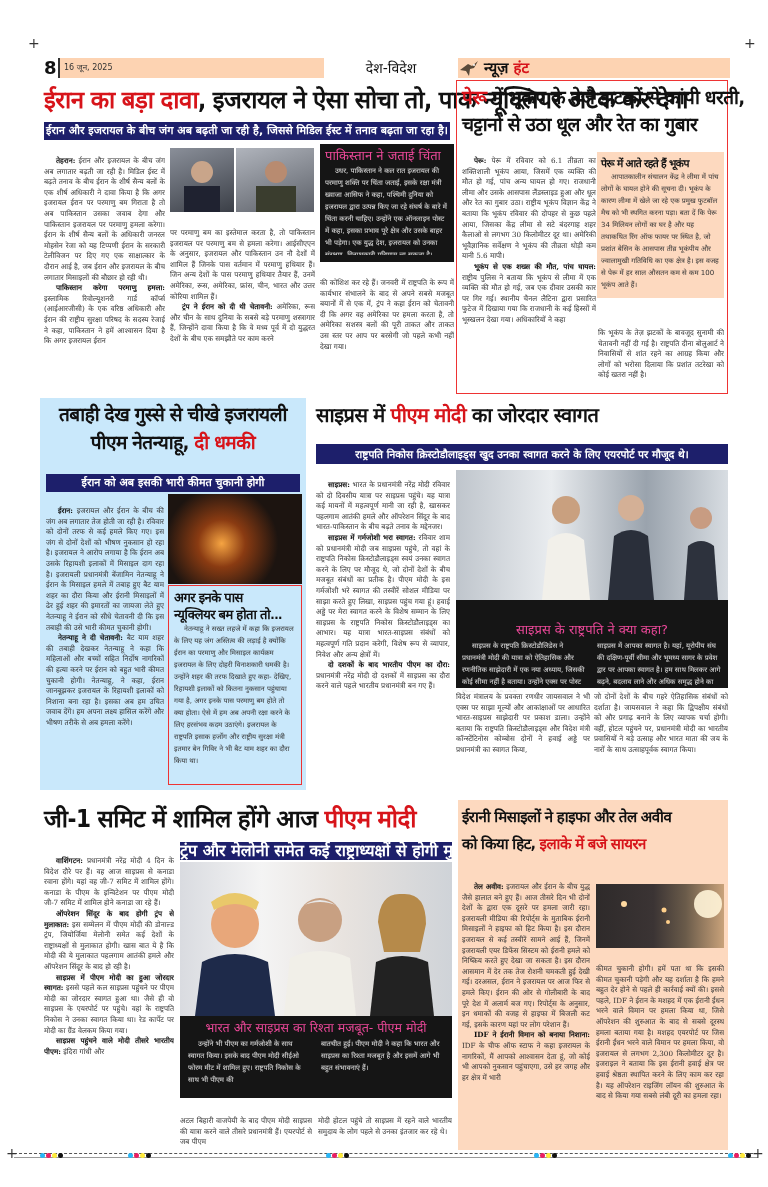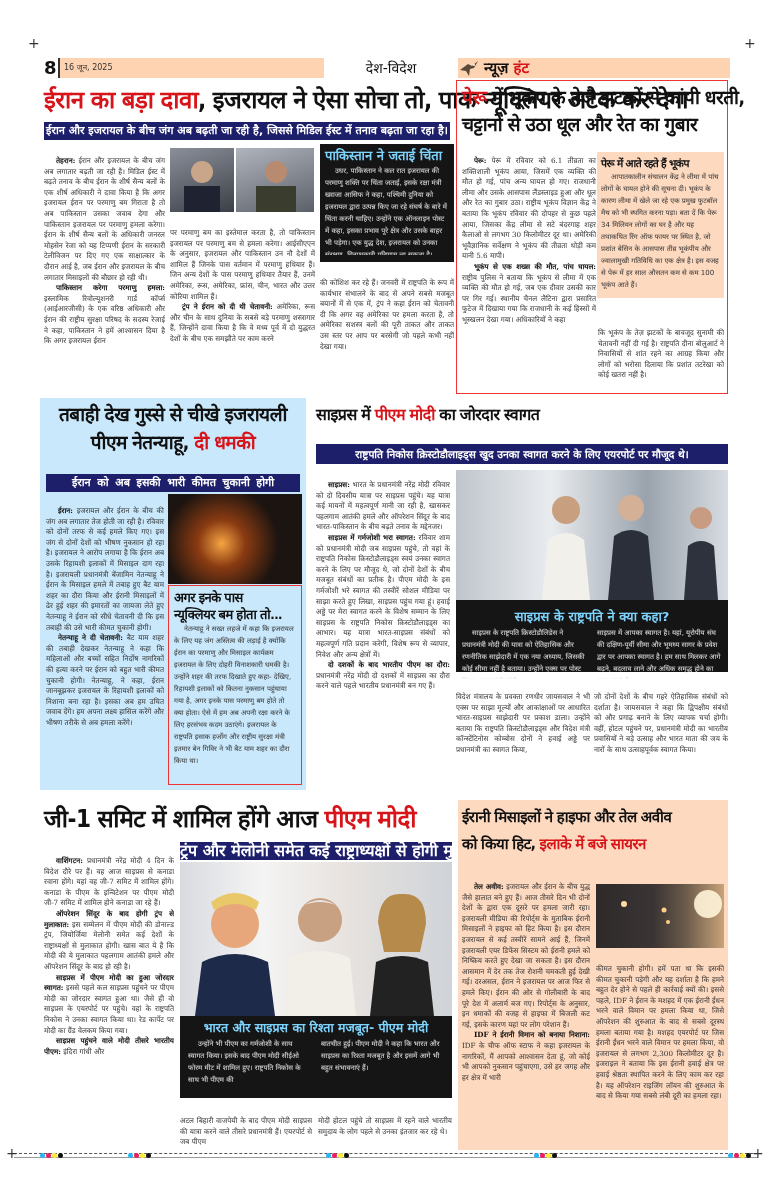--- a/index.html
+++ b/index.html
@@ -22,21 +22,21 @@
   .hl { font-family: "DejaVu Sans Condensed", "DejaVu Sans", sans-serif; font-weight: bold; color: #111; letter-spacing: -0.5px; white-space: nowrap; }
   .hl .red { color: #d7141a; }
   .navy-bar { background: #1d1f6b; color: #fff; font-weight: bold; text-align: center; white-space: nowrap; overflow: hidden; }
   .body-text { font-family: "DejaVu Serif", serif; font-size: 7.2px; line-height: 10.6px; color: #333; text-align: justify; overflow: hidden; margin-top: 12px; }
   .body-text b { color: #111; }
   .body-text p { text-indent: 12px; }
   .sans-text { font-family: "DejaVu Sans", sans-serif; font-size: 7px; line-height: 12px; color: #333; overflow: hidden; }
 
   .photo { background: linear-gradient(135deg, #6b6f78, #2c2f36); overflow: hidden; }
   .black-box { background: #151515; color: #e8e8e8; }
-  .yellow-hd { color: #7dd3fc; font-weight: bold; white-space: nowrap; }
+  .yellow-hd { color: #ec4899; font-weight: normal; white-space: nowrap; }
 
   .peach { background: #fdd9bf; }
   .lightblue { background: #c9e8fb; }
   .redborder { border: 1.5px solid #e33; }
 
   
   .reg-line { left: 14px; top: 1153px; width: 744px; border-top: 1px dashed #555; }
   .reg-line2 { left: 14px; top: 1157px; width: 744px; border-top: 1px solid #999; }
   .reg-dots { position: absolute; top: 1153px; display: flex; gap: 1px; }
   .reg-dots span { width: 5px; height: 5px; border-radius: 50%; display: block; }
@@ -114,38 +114,38 @@
 
 <div class="abs body-text" style="left:598px;top:316px;width:126px;height:74px;">
   <p style="text-indent:0">कि भूकंप के तेज़ झटकों के बावजूद सुनामी की चेतावनी नहीं दी गई है। राष्ट्रपति दीना बोलुआर्ट ने निवासियों से शांत रहने का आग्रह किया और लोगों को भरोसा दिलाया कि प्रशांत तटरेखा को कोई खतरा नहीं है।</p>
 </div>
 
 <div class="abs lightblue" style="left:40px;top:398px;width:266px;height:392px;"></div>
 <div class="abs hl" style="left:44px;top:400px;width:258px;text-align:center;font-size:19px;line-height:28px;">
   <span>तबाही देख गुस्से से चीखे इजरायली</span><br>
   <span>पीएम नेतन्याहू, </span><span class="red">दी धमकी</span>
 </div>
-<div class="abs navy-bar" style="left:46px;top:474px;width:254px;height:18px;font-size:11px;line-height:18px;font-family:Liberation Mono, monospace;">ईरान को अब इसकी भारी कीमत चुकानी होगी</div>
+<div class="abs navy-bar" style="left:46px;top:474px;width:254px;height:18px;font-size:11px;line-height:18px;">ईरान को अब इसकी भारी कीमत चुकानी होगी</div>
 
 <div class="abs body-text" style="left:46px;top:494px;width:118px;height:292px;">
   <p><b>ईरान:</b> <span>इजरायल और ईरान के बीच की जंग अब लगातार तेज होती जा रही है। रविवार को दोनों तरफ से कई हमले किए गए। इस जंग से दोनों देशों को भीषण नुकसान हो रहा है। इजरायल ने आरोप लगाया है कि ईरान अब उसके रिहायशी इलाकों में मिसाइल दाग रहा है। इजरायली प्रधानमंत्री बेंजामिन नेतन्याहू ने ईरान के मिसाइल हमले में तबाह हुए बैट याम शहर का दौरा किया और ईरानी मिसाइलों में ढेर हुई शहर की इमारतों का जायजा लेते हुए नेतन्याहू ने ईरान को सीधे चेतावनी दी कि इस तबाही की उसे भारी कीमत चुकानी होगी।</span></p>
   <p><b>नेतन्याहू ने दी चेतावनी:</b> <span>बैट याम शहर की तबाही देखकर नेतन्याहू ने कहा कि महिलाओं और बच्चों सहित निर्दोष नागरिकों की हत्या करने पर ईरान को बहुत भारी कीमत चुकानी होगी। नेतन्याहू, ने कहा, ईरान जानबूझकर इजरायल के रिहायशी इलाकों को निशाना बना रहा है। इसका अब हम उचित जवाब देंगे। हम अपना लक्ष्य हासिल करेंगे और भीषण तरीके से अब हमला करेंगे।</span></p>
 </div>
 
 <div class="abs photo" style="left:168px;top:494px;width:134px;height:90px;background:radial-gradient(circle at 40% 55%,#f5a442 0%,#8a3b12 25%,#1c1410 60%);"></div>
 
 <div class="abs" style="left:168px;top:585px;width:134px;height:200px;border:1.5px solid #e33;background:#c9e8fb;padding:3px 5px;">
   <div class="hl" style="font-size:13px;line-height:17px;">
     <span>अगर इनके पास</span><br>
     <span>न्यूक्लियर बम होता तो...</span>
   </div>
   <div class="sans-text" style="height:160px;text-indent:10px;">नेतन्याहू ने सख्त लहजे में कहा कि इजरायल के लिए यह जंग अस्तित्व की लड़ाई है क्योंकि ईरान का परमाणु और मिसाइल कार्यक्रम इजरायल के लिए दोहरी विनाशकारी धमकी है। उन्होंने शहर की तरफ दिखाते हुए कहा- देखिए, रिहायशी इलाकों को कितना नुकसान पहुंचाया गया है, अगर इनके पास परमाणु बम होते तो क्या होता। ऐसे में हम अब अपनी रक्षा करने के लिए हरसंभव कदम उठाएंगे। इजरायल के राष्ट्रपति इसाक हर्जोग और राष्ट्रीय सुरक्षा मंत्री इतमार बेन गिविर ने भी बैट याम शहर का दौरा किया था।</div>
 </div>
 
-<div class="abs hl" style="left:316px;top:400px;font-size:16px;line-height:30px;">
+<div class="abs hl" style="left:316px;top:400px;font-size:20px;line-height:30px;">
   <span>साइप्रस में </span><span class="red">पीएम मोदी</span><span> का जोरदार स्वागत</span>
 </div>
 <div class="abs navy-bar" style="left:316px;top:444px;width:412px;height:20px;font-size:10.5px;line-height:20px;">राष्ट्रपति निकोस क्रिस्टोडौलाइड्स खुद उनका स्वागत करने के लिए एयरपोर्ट पर मौजूद थे।</div>
 
 <div class="abs body-text" style="left:316px;top:468px;width:134px;height:322px;">
   <p><b>साइप्रस:</b> <span>भारत के प्रधानमंत्री नरेंद्र मोदी रविवार को दो दिवसीय यात्रा पर साइप्रस पहुंचे। यह यात्रा कई मायनों में महत्वपूर्ण मानी जा रही है, खासकर पहलगाम आतंकी हमले और ऑपरेशन सिंदूर के बाद भारत-पाकिस्तान के बीच बढ़ते तनाव के मद्देनजर।</span></p>
   <p><b>साइप्रस में गर्मजोशी भरा स्वागत:</b> <span>रविवार शाम को प्रधानमंत्री मोदी जब साइप्रस पहुंचे, तो वहां के राष्ट्रपति निकोस क्रिस्टोडौलाइड्स स्वयं उनका स्वागत करने के लिए पर मौजूद थे, जो दोनों देशों के बीच मजबूत संबंधों का प्रतीक है। पीएम मोदी के इस गर्मजोशी भरे स्वागत की तस्वीरें सोशल मीडिया पर साझा करते हुए लिखा, साइप्रस पहुंच गया हूं। हवाई अड्डे पर मेरा स्वागत करने के विशेष सम्मान के लिए साइप्रस के राष्ट्रपति निकोस क्रिस्टोडौलाइड्स का आभार। यह यात्रा भारत-साइप्रस संबंधों को महत्वपूर्ण गति प्रदान करेगी, विशेष रूप से व्यापार, निवेश और अन्य क्षेत्रों में।</span></p>
   <p><b>दो दशकों के बाद भारतीय पीएम का दौरा:</b> <span>प्रधानमंत्री नरेंद्र मोदी दो दशकों में साइप्रस का दौरा करने वाले पहले भारतीय प्रधानमंत्री बन गए हैं।</span></p>
 </div>
 
@@ -153,21 +153,21 @@
   <svg width="272" height="130" viewBox="0 0 272 130">
       <circle cx="110" cy="40" r="14" fill="#c9a07f"></circle>
       <path d="M86 130 L92 70 Q110 56 128 70 L134 130 Z" fill="#f2f0ea"></path>
       <circle cx="175" cy="38" r="13" fill="#d4b096"></circle>
       <path d="M152 130 L158 66 Q175 54 192 66 L198 130 Z" fill="#2a2f3a"></path>
       <circle cx="245" cy="48" r="11" fill="#c89c82"></circle>
       <path d="M228 130 L232 76 Q245 66 258 76 L262 130 Z" fill="#2d323d"></path>
     </svg>
 </div>
 
-<div class="abs black-box" style="left:456px;top:600px;width:272px;height:72px;padding:7px 6px;">
+<div class="abs black-box" style="left:456px;top:600px;width:272px;height:88px;padding:20px 6px;">
   <div class="yellow-hd" style="font-size:13px;line-height:20px;text-align:center;">साइप्रस के राष्ट्रपति ने क्या कहा?</div>
   <div style="display:flex;gap:10px;">
     <div class="sans-text" style="color:#e5e5e5;width:125px;height:52px;text-indent:10px;">साइप्रस के राष्ट्रपति क्रिस्टोडौलिडेस ने प्रधानमंत्री मोदी की यात्रा को ऐतिहासिक और रणनीतिक साझेदारी में एक नया अध्याय, जिसकी कोई सीमा नहीं है बताया। उन्होंने एक्स पर पोस्ट किया, प्रधानमंत्री मोदी</div>
     <div class="sans-text" style="color:#e5e5e5;width:125px;height:52px;">साइप्रस में आपका स्वागत है। यहां, यूरोपीय संघ की दक्षिण-पूर्वी सीमा और भूमध्य सागर के प्रवेश द्वार पर आपका स्वागत है। हम साथ मिलकर आगे बढ़ने, बदलाव लाने और अधिक समृद्ध होने का वादा करते हैं।</div>
   </div>
 </div>
 
 <div class="abs body-text" style="left:456px;top:680px;width:134px;height:110px;">
   <p style="text-indent:0">विदेश मंत्रालय के प्रवक्ता रणधीर जायसवाल ने भी एक्स पर साझा मूल्यों और आकांक्षाओं पर आधारित भारत-साइप्रस साझेदारी पर प्रकाश डाला। उन्होंने बताया कि राष्ट्रपति क्रिस्टोडौलाइड्स और विदेश मंत्री कॉन्स्टेंटिनोस कोम्बोस दोनों ने हवाई अड्डे पर प्रधानमंत्री का स्वागत किया,</p>
 </div>

